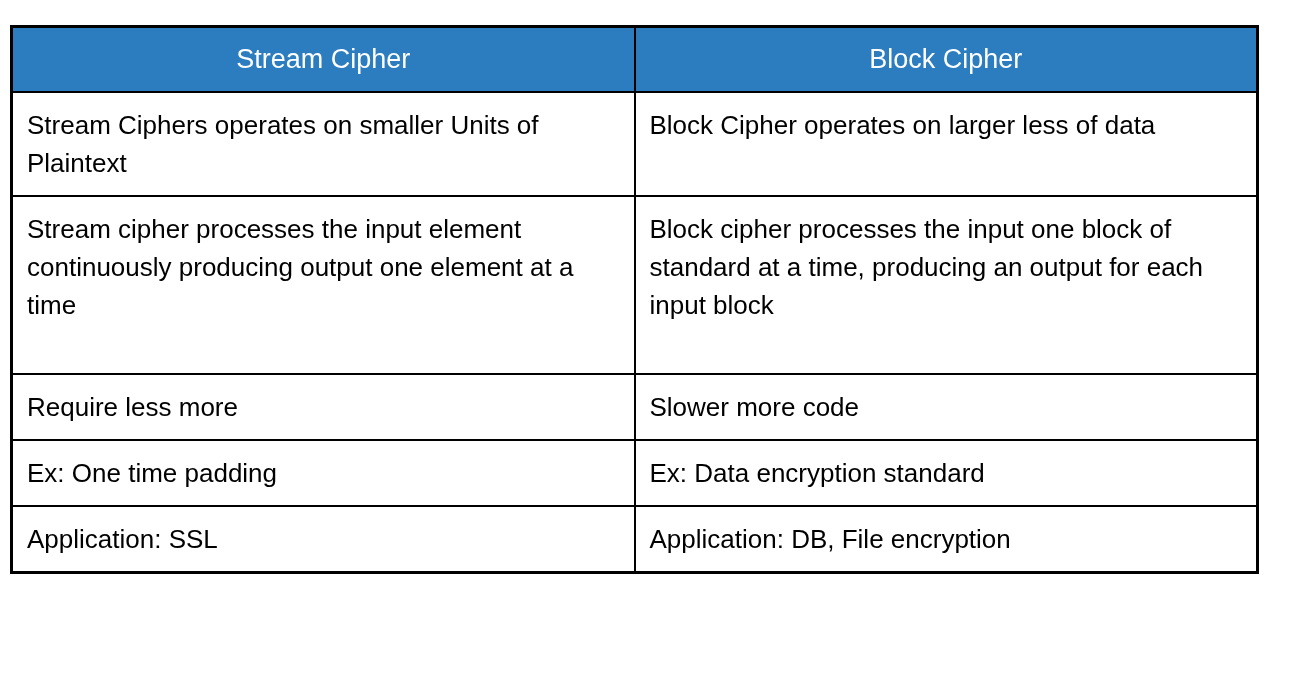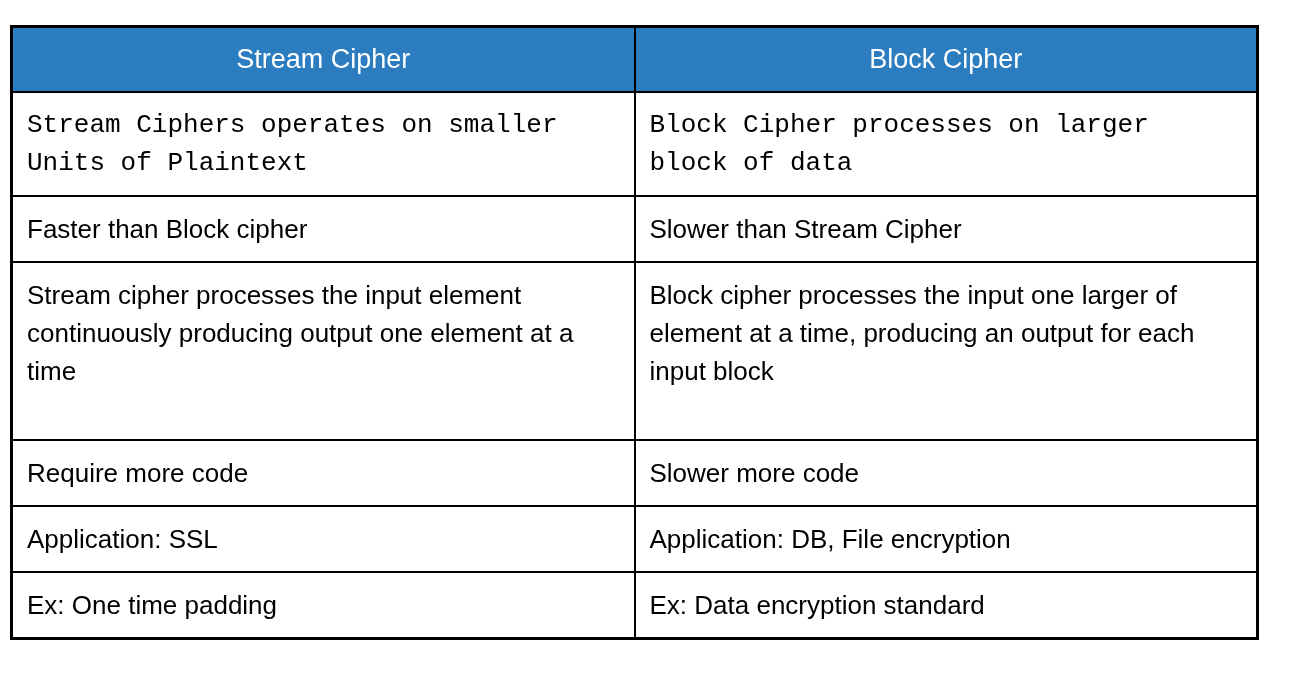--- a/index.html
+++ b/index.html
@@ -44,56 +44,52 @@
   }
   table.cipher-table td {
     color: var(--body-text, #000000);
     font-size: 26px;
     line-height: 38px;
     padding: 13px 14px;
     vertical-align: top;
     text-align: left;
     background: #ffffff;
   }
-  tr.row-tall td   { height: 89px; font-family: Liberation Mono, monospace; }
+  tr.row-tall td   { height: 89px; }
   tr.row-short td  { height: 61px;  }
   tr.row-xtall td  { height: 178px; }
   tr.row-mid td    { height: 66px;  }
 </style>
 </head>
 <body>
 
 <div class="page">
   <table class="cipher-table">
     <thead>
       <tr>
         <th>Stream Cipher</th>
         <th>Block Cipher</th>
       </tr>
     </thead>
     <tbody>
       <tr class="row-tall">
         <td>Stream Ciphers operates on smaller Units of Plaintext</td>
-        <td>Block Cipher processes on larger block of data</td>
-      </tr>
-      <tr class="row-short">
-        <td>Faster than Block cipher</td>
-        <td>Slower than Stream Cipher</td>
+        <td>Block Cipher operates on larger less of data</td>
       </tr>
       <tr class="row-xtall">
         <td>Stream cipher processes the input element continuously producing output one element at a time</td>
-        <td>Block cipher processes the input one larger of element at a time, producing an output for each input block</td>
+        <td>Block cipher processes the input one block of standard at a time, producing an output for each input block</td>
       </tr>
       <tr class="row-short">
-        <td>Require more code</td>
+        <td>Require less more</td>
         <td>Slower more code</td>
+      </tr>
+      <tr class="row-mid">
+        <td>Ex: One time padding</td>
+        <td>Ex: Data encryption standard</td>
       </tr>
       <tr class="row-mid">
         <td>Application: SSL</td>
         <td>Application: DB, File encryption</td>
-      </tr>
-      <tr class="row-mid">
-        <td>Ex: One time padding</td>
-        <td>Ex: Data encryption standard</td>
       </tr>
     </tbody>
   </table>
 </div>
 
 </body></html>

